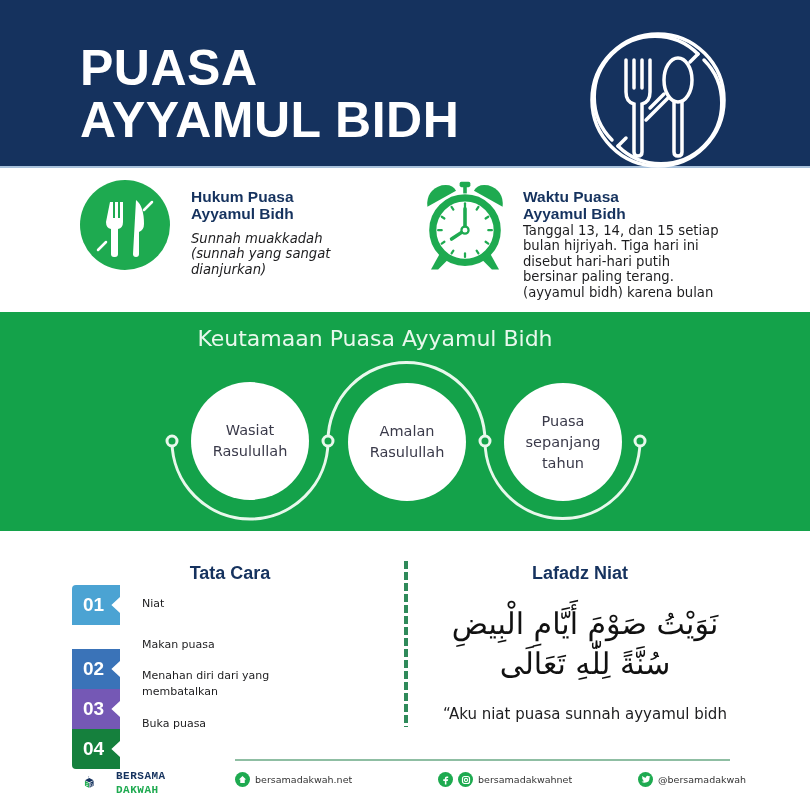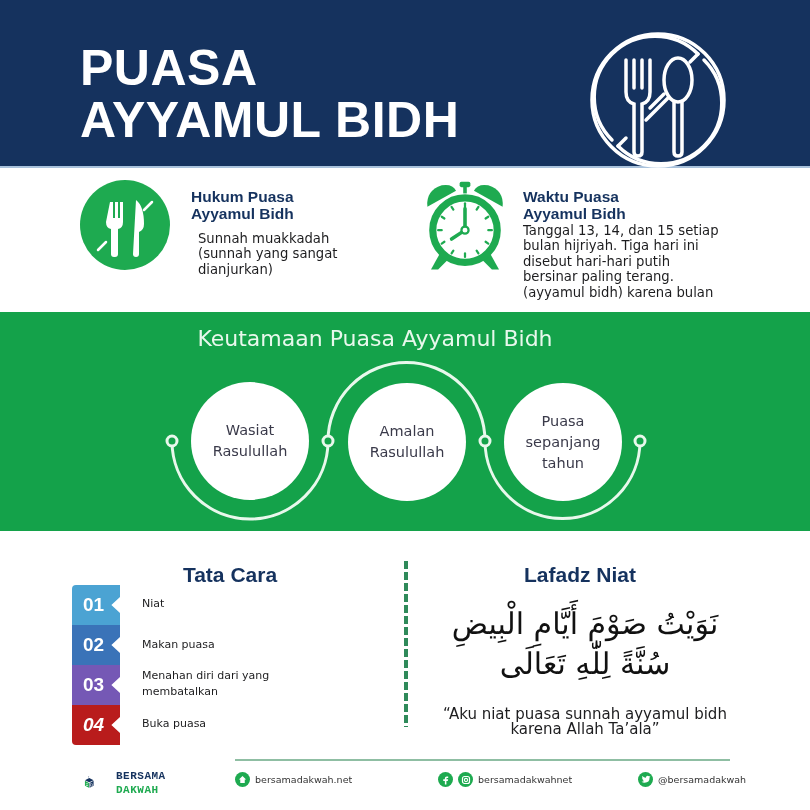--- a/index.html
+++ b/index.html
@@ -13,21 +13,21 @@
   .info-icon-a { position: absolute; left: 80px; top: 180px; width: 90px; height: 90px; }
   .info-icon-b { position: absolute; left: 420px; top: 180px; width: 90px; height: 94px; }
   .info-title { position: absolute; font-family: "Liberation Sans", sans-serif; font-weight: 700; color: #15325e; font-size: 15.5px; line-height: 17px; }
   .info-body { position: absolute; font-family: "DejaVu Sans", sans-serif; color: #1d1d1f; font-size: 13.2px; line-height: 15.4px; }
 
   .green { position: absolute; left: 0; top: 312px; width: 810px; height: 219px; background: #14a24a; }
   .green-title { position: absolute; left: 0; width: 750px; top: 326px; text-align: center; color: #e8f8ec; font-family: "DejaVu Sans", sans-serif; font-size: 22px; font-weight: 400; }
   .arcs { position: absolute; left: 0; top: 312px; width: 810px; height: 219px; }
   .bubble { position: absolute; width: 118px; height: 118px; border-radius: 50%; background: #ffffff; display: flex; align-items: center; justify-content: center; text-align: center; color: #3a3a4a; font-size: 14.5px; line-height: 21px; }
 
-  .section-title { position: absolute; font-family: "Liberation Sans", sans-serif; font-weight: 700; color: #15325e; font-size: 21px; text-align: center; }
+  .section-title { position: absolute; font-family: "Liberation Sans", sans-serif; font-weight: 700; color: #15325e; font-size: 18px; text-align: center; }
   .steps { position: absolute; left: 72px; top: 585px; width: 48px; }
   .step { position: relative; height: 40px; width: 48px; color: #ffffff; font-family: "Liberation Sans", sans-serif; font-weight: 700; font-size: 19px; display: flex; align-items: center; padding-left: 11px;
     clip-path: polygon(0 0, 100% 0, 100% 30%, 82% 50%, 100% 70%, 100% 100%, 0 100%); }
   .step.first { border-top-left-radius: 4px; }
   .step.last { border-bottom-left-radius: 4px; }
   .step-label { position: absolute; left: 142px; font-size: 11px; line-height: 16px; color: #1d1d1f; }
 
   .divider { position: absolute; left: 404px; top: 561px; width: 4px; height: 166px; background: repeating-linear-gradient(to bottom, #2f8a5a 0 8px, transparent 8px 11px); }
 
   .arabic { position: absolute; left: 430px; width: 310px; text-align: center; font-family: "DejaVu Serif", serif; font-size: 30px; line-height: 42px; color: #111; direction: rtl; }
@@ -77,21 +77,21 @@
   </g>
   <g stroke="#ffffff" stroke-width="2.5" stroke-linecap="round">
     <line x1="64" y1="30" x2="72" y2="22"></line>
     <line x1="18" y1="70" x2="26" y2="62"></line>
   </g>
 </svg>
 <div class="info-title" style="left:191px; top:188px;">
   <div>Hukum Puasa</div>
   <div>Ayyamul Bidh</div>
 </div>
-<div class="info-body" style="left:198px; top:231px;">
+<div class="info-body" style="left:191px; top:231px;font-style:italic;">
   <div>Sunnah muakkadah</div>
   <div>(sunnah yang sangat</div>
   <div>dianjurkan)</div>
 </div>
 
 <svg class="info-icon-b" viewBox="0 0 100 105">
   <g fill="#1eaa50">
     <path d="M8 30 Q6 12 24 6 Q36 4 40 12 Z"></path>
     <path d="M92 30 Q94 12 76 6 Q64 4 60 12 Z"></path>
     <rect x="44" y="2" width="12" height="6" rx="2"></rect>
@@ -166,40 +166,39 @@
   <div>
     <div>Puasa</div>
     <div>sepanjang</div>
     <div>tahun</div>
   </div>
 </div>
 
 <div class="section-title" style="left:130px; top:563px; width:200px;">Tata Cara</div>
 <div class="steps">
   <div class="step first" style="background:#4ba3d3;">01</div>
-  <div class="step" style="background:#3a73b8;">02</div>
+  <div class="step" style="background:#3a73b8;margin-top:24px;">02</div>
   <div class="step" style="background:#7558b5;">03</div>
-  <div class="step last" style="background:#b91c1c;font-style:italic;">04</div>
+  <div class="step last" style="background:#15803d;">04</div>
 </div>
 <div class="step-label" style="top:596px;">Niat</div>
 <div class="step-label" style="top:637px;">Makan puasa</div>
 <div class="step-label" style="top:668px;">
   <div>Menahan diri dari yang</div>
   <div>membatalkan</div>
 </div>
 <div class="step-label" style="top:716px;">Buka puasa</div>
 
 <div class="divider"></div>
 
 <div class="section-title" style="left:480px; top:563px; width:200px;">Lafadz Niat</div>
 <div class="arabic" style="top:603px;">نَوَيْتُ صَوْمَ أَيَّامِ الْبِيضِ</div>
 <div class="arabic" style="top:643px;">سُنَّةً لِلّٰهِ تَعَالَى</div>
 <div class="translation">
   <div>“Aku niat puasa sunnah ayyamul bidh</div>
-  <div>karena Allah Ta’ala”</div>
 </div>
 
 <div class="footer-line"></div>
 <svg class="logo" viewBox="0 0 110 42" style="width:34px;height:42px;">
   <path d="M17 2 q-3 2 -1 5 q-3 -1 -2 -4 z" fill="#15325e"></path>
   <path d="M17 8 L31 15 L17 22 L3 15 Z" fill="#15325e"></path>
   <path d="M3 17 L16 24 L16 40 L3 33 Z" fill="#1eaa50"></path>
   <path d="M31 17 L18 24 L18 40 L31 33 Z" fill="#15325e"></path>
   <rect x="6" y="26" width="7" height="2" fill="#ffffff"></rect>
   <rect x="6" y="31" width="7" height="2" fill="#ffffff"></rect>

